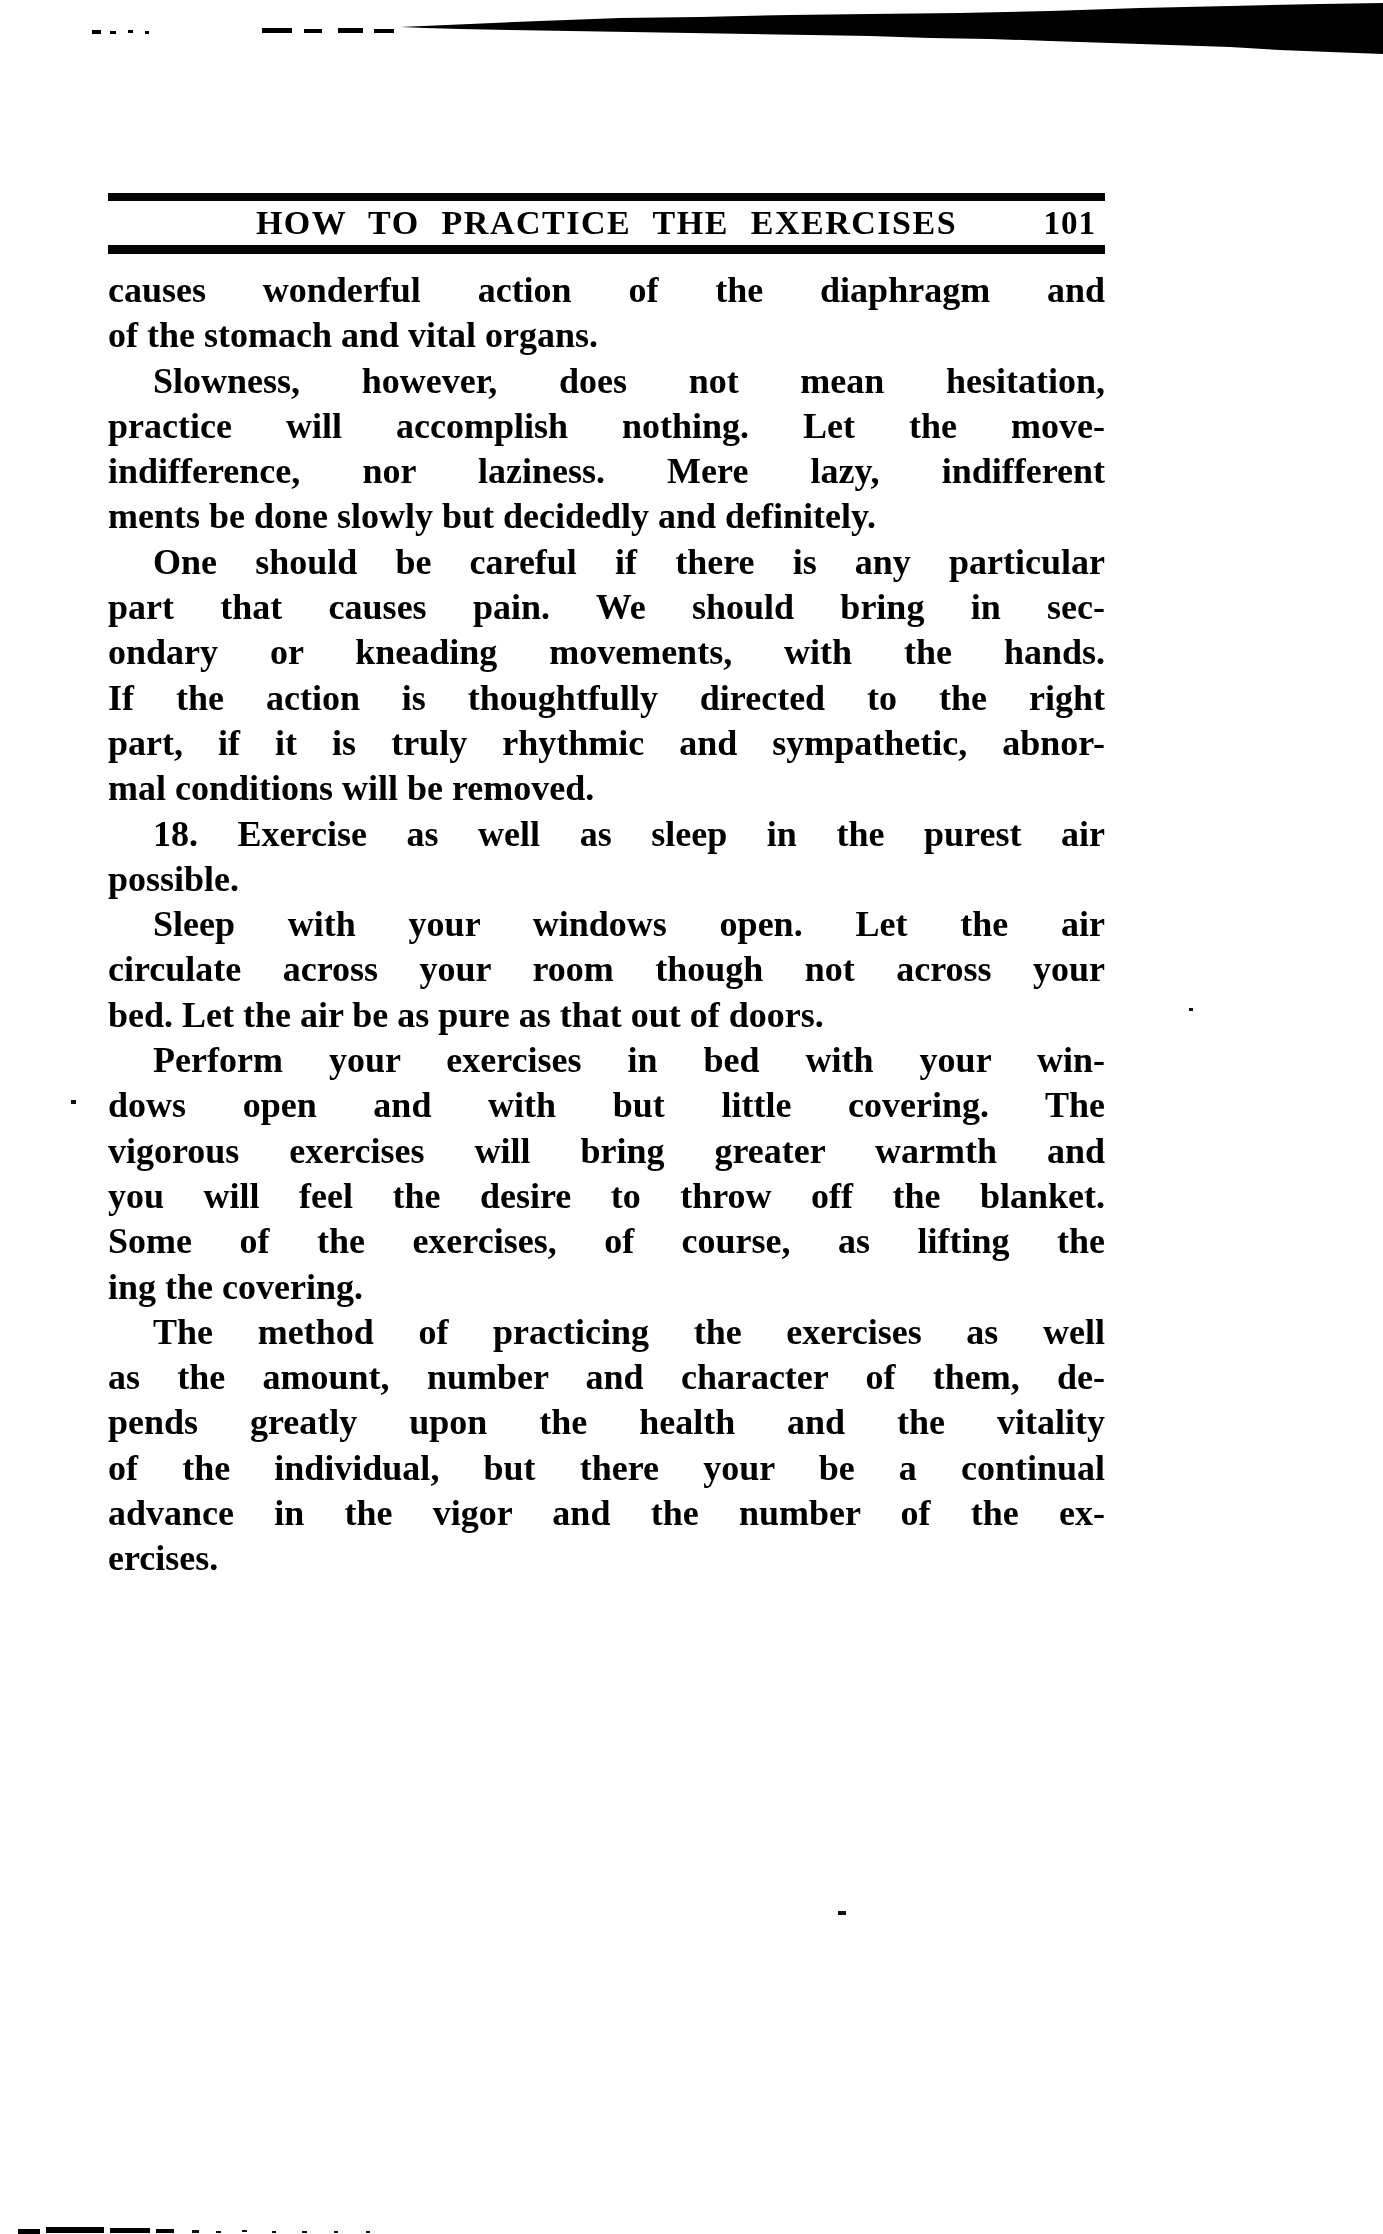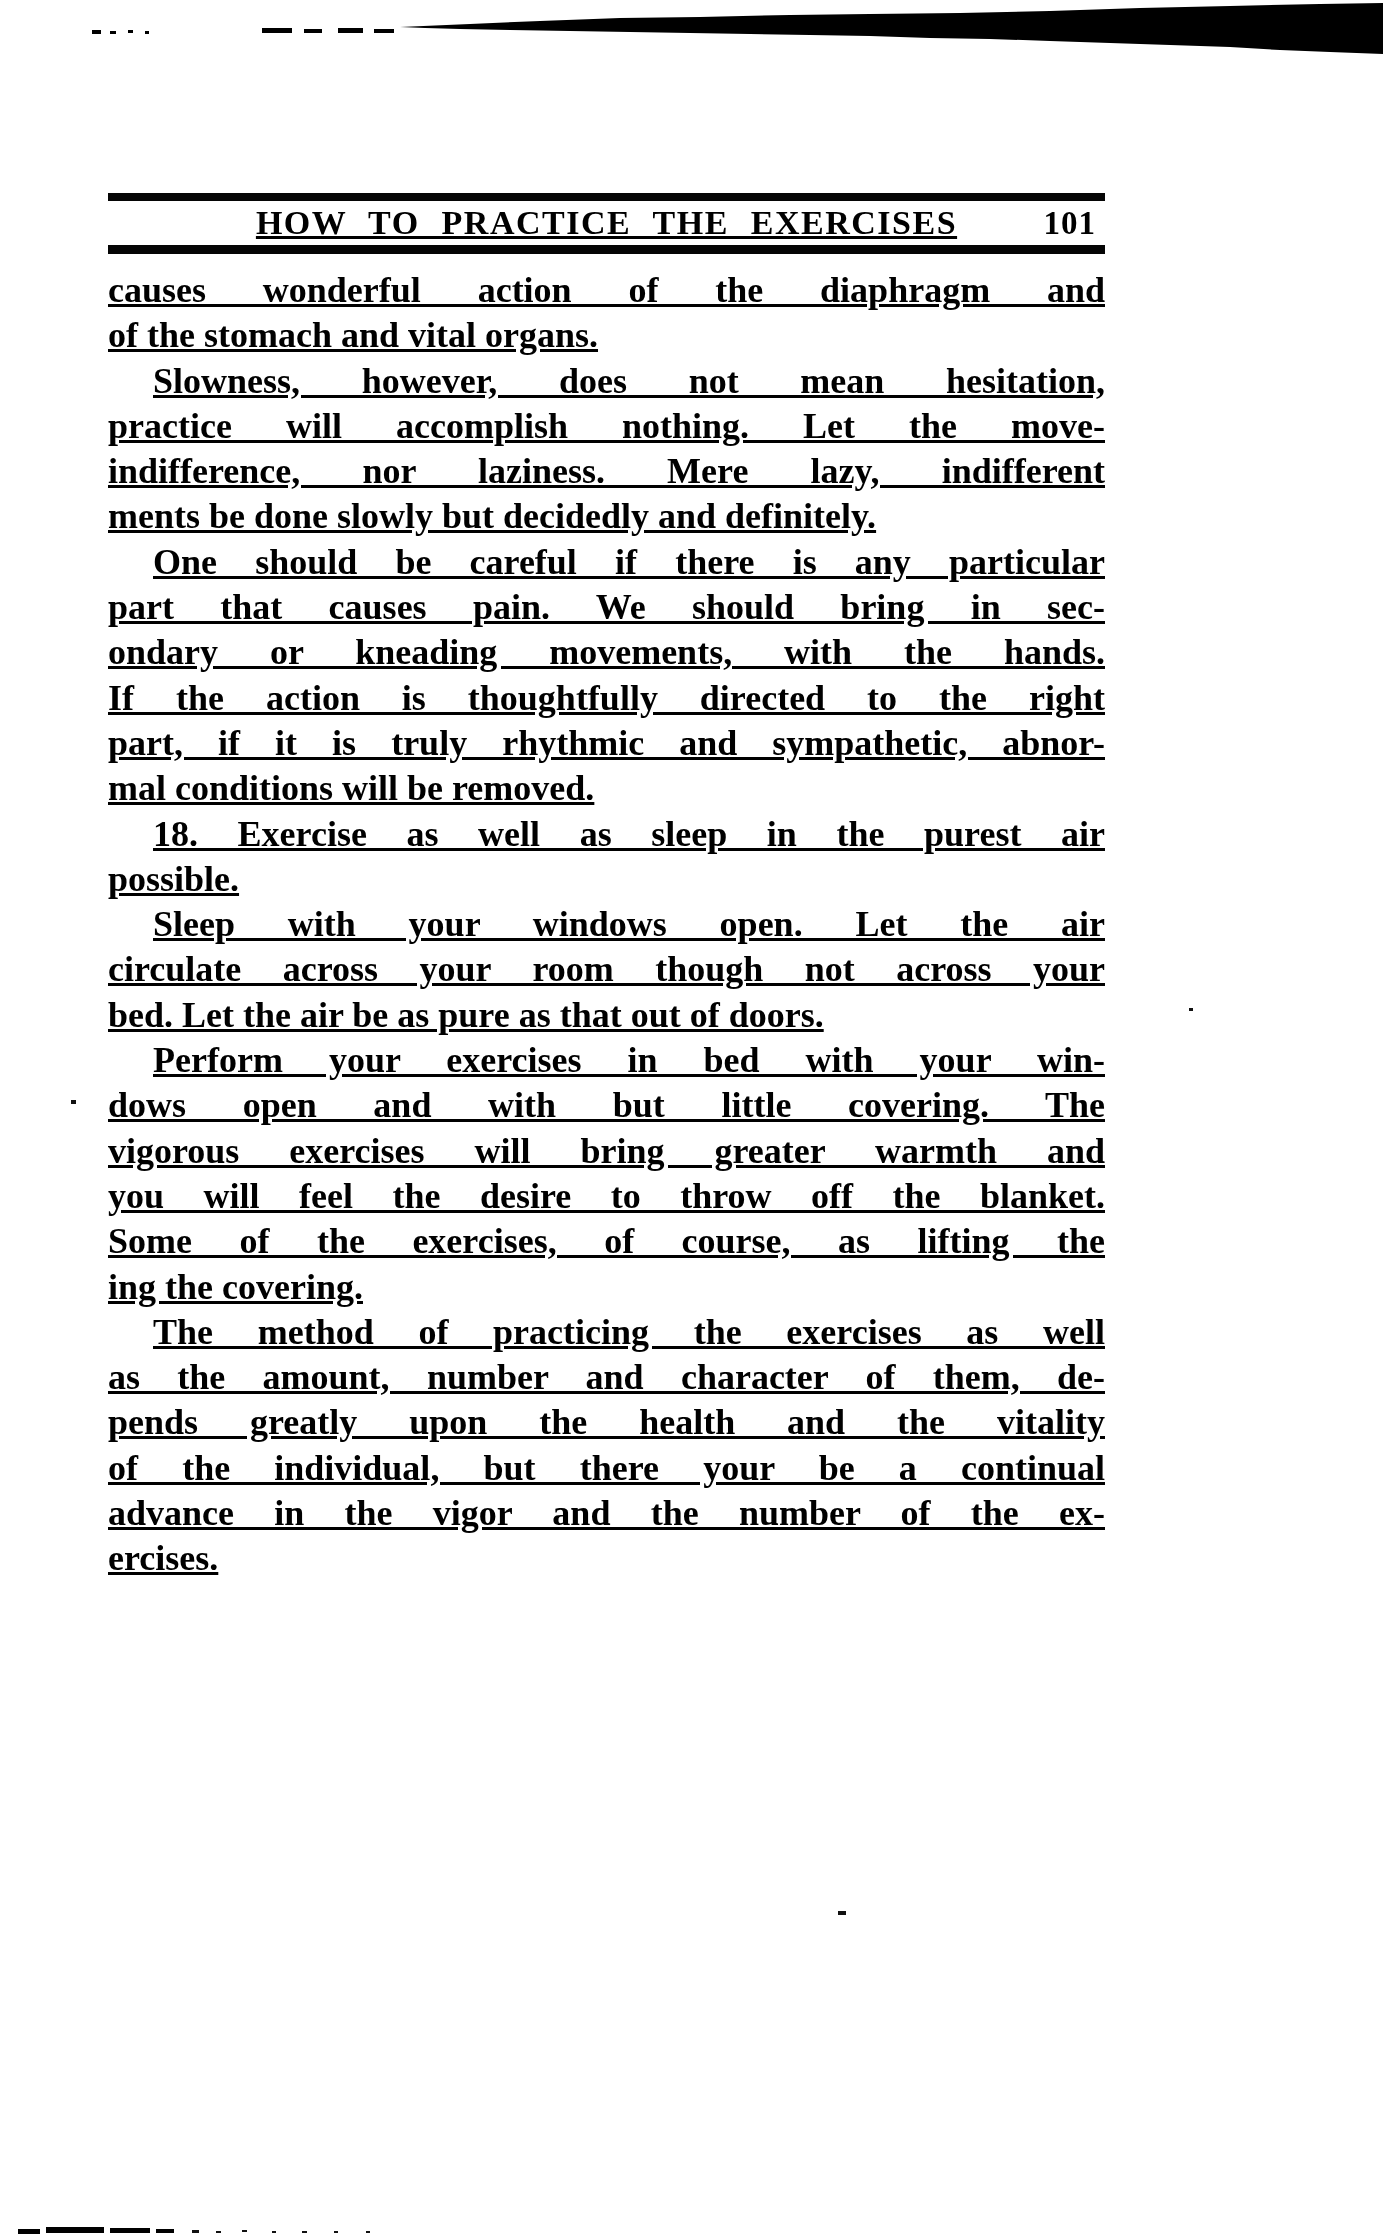--- a/index.html
+++ b/index.html
@@ -16,36 +16,36 @@
   .artifact { position: absolute; background: #000; }
   .topbar-svg { position: absolute; left: 0; top: 0; width: 1383px; height: 64px; }
   .speck { position: absolute; background: #111; }
 
   
   .rule { position: absolute; left: 108px; width: 997px; background: #050505; }
   .rule-top { top: 193px; height: 8px; }
   .rule-bottom { top: 245px; height: 9px; }
   .header-row {
     position: absolute; left: 108px; top: 201px; width: 997px; height: 44px;
-    line-height: 44px; color: #000; text-decoration: underline;
+    line-height: 44px; color: #000;
   }
   .header-title {
     display: block; width: 100%; text-align: center;
     font-size: 34px; font-weight: 700; letter-spacing: 1.5px; word-spacing: 12px;
   }
   .header-pagenum {
     position: absolute; right: 9px; top: 0;
     font-size: 33px; font-weight: 700; letter-spacing: 1px;
   }
 
   
   #text-block {
     position: absolute; left: 108px; top: 268px; width: 997px;
     color: #000;
-    font-size: 36px; font-weight: 700; text-decoration: underline;
+    font-size: 36px; font-weight: 700;
   }
   .pline {
     height: 45.3px; line-height: 45.3px;
     text-align: justify; text-align-last: justify;
     overflow: hidden;
   }
   .pline.indent { padding-left: 45px; }
   .pline.last { text-align-last: left; }
 </style>
 </head>

